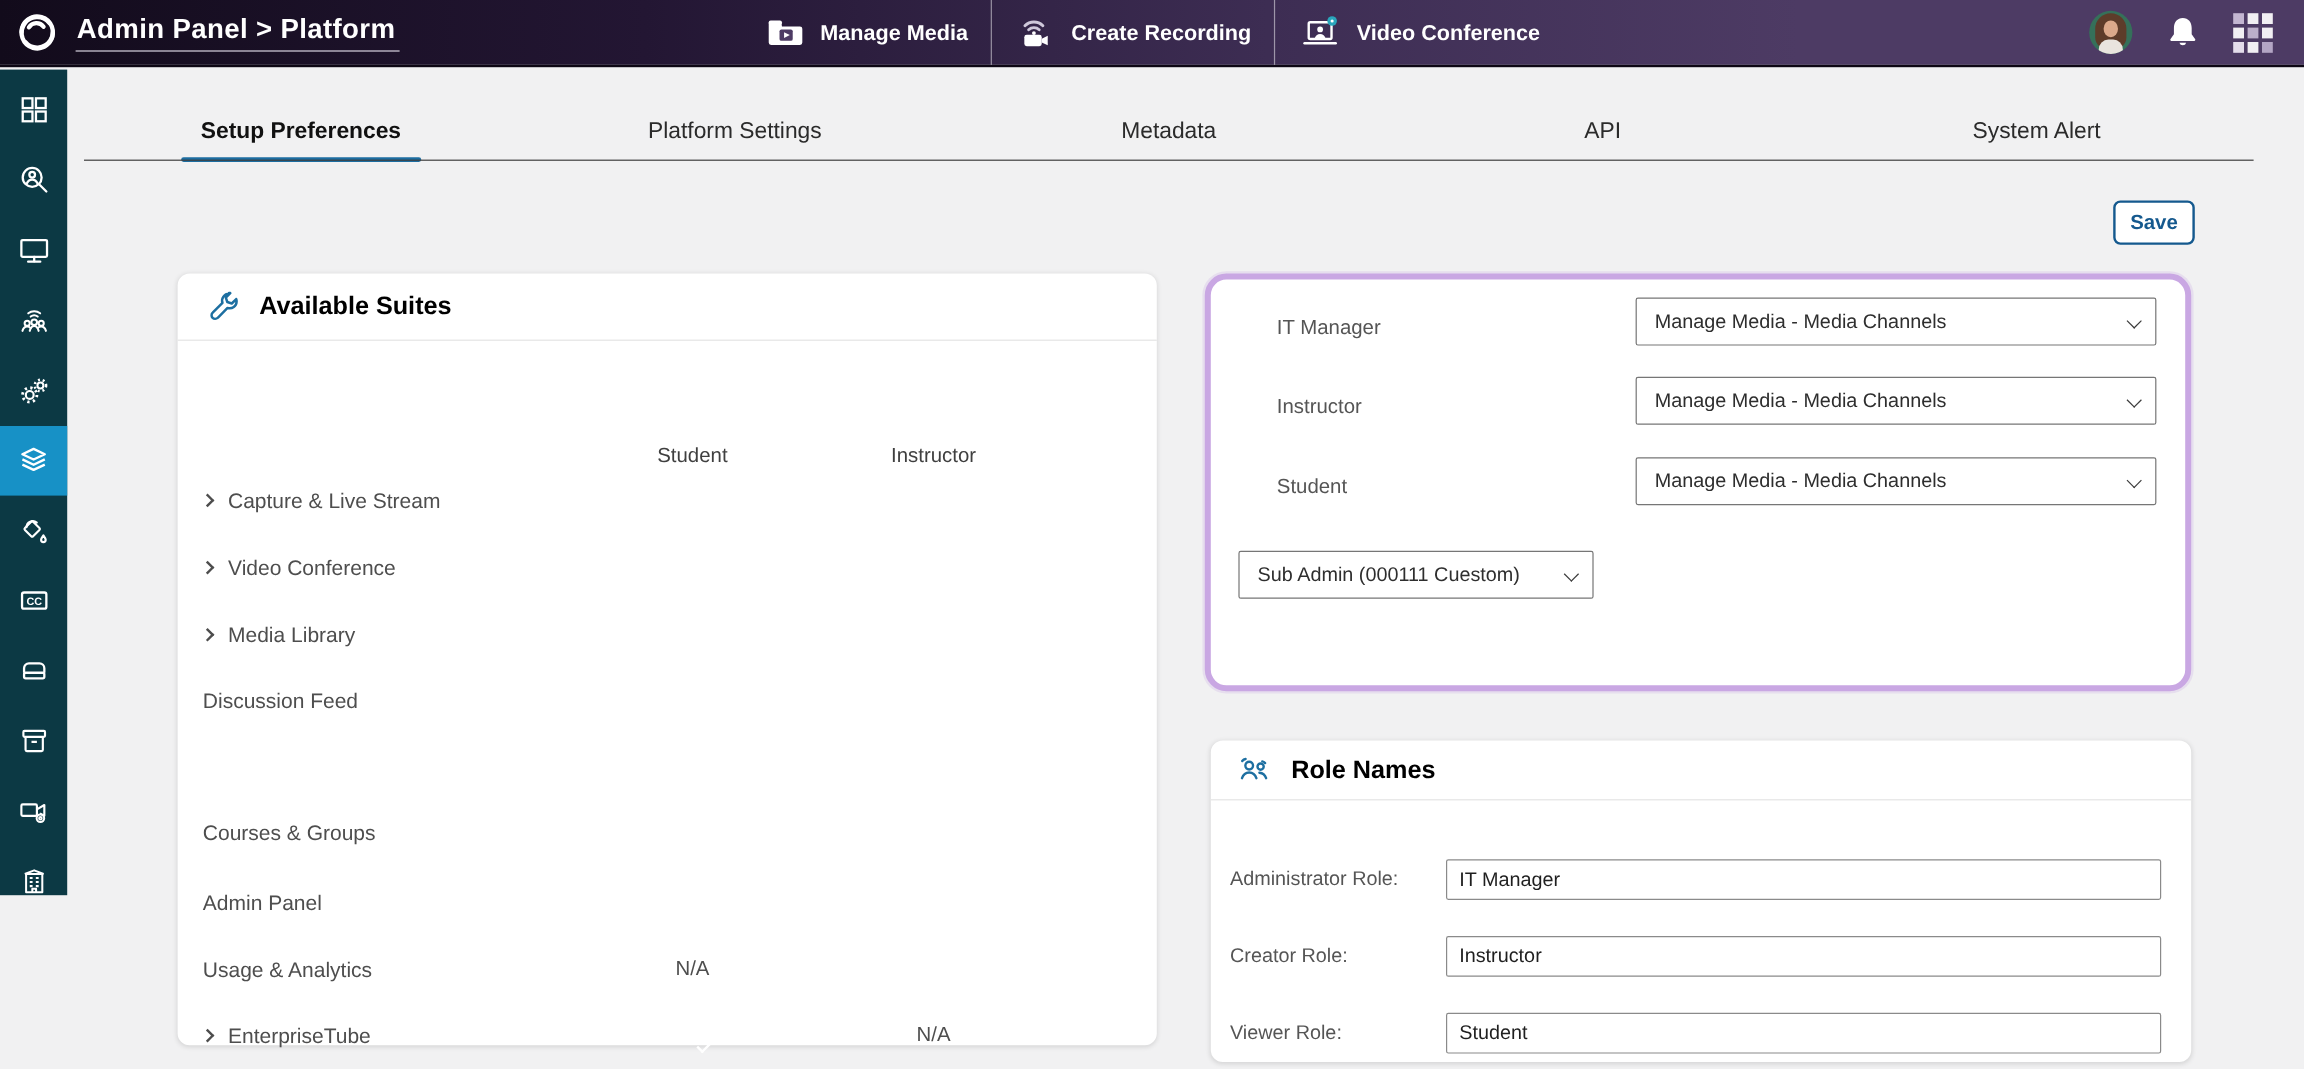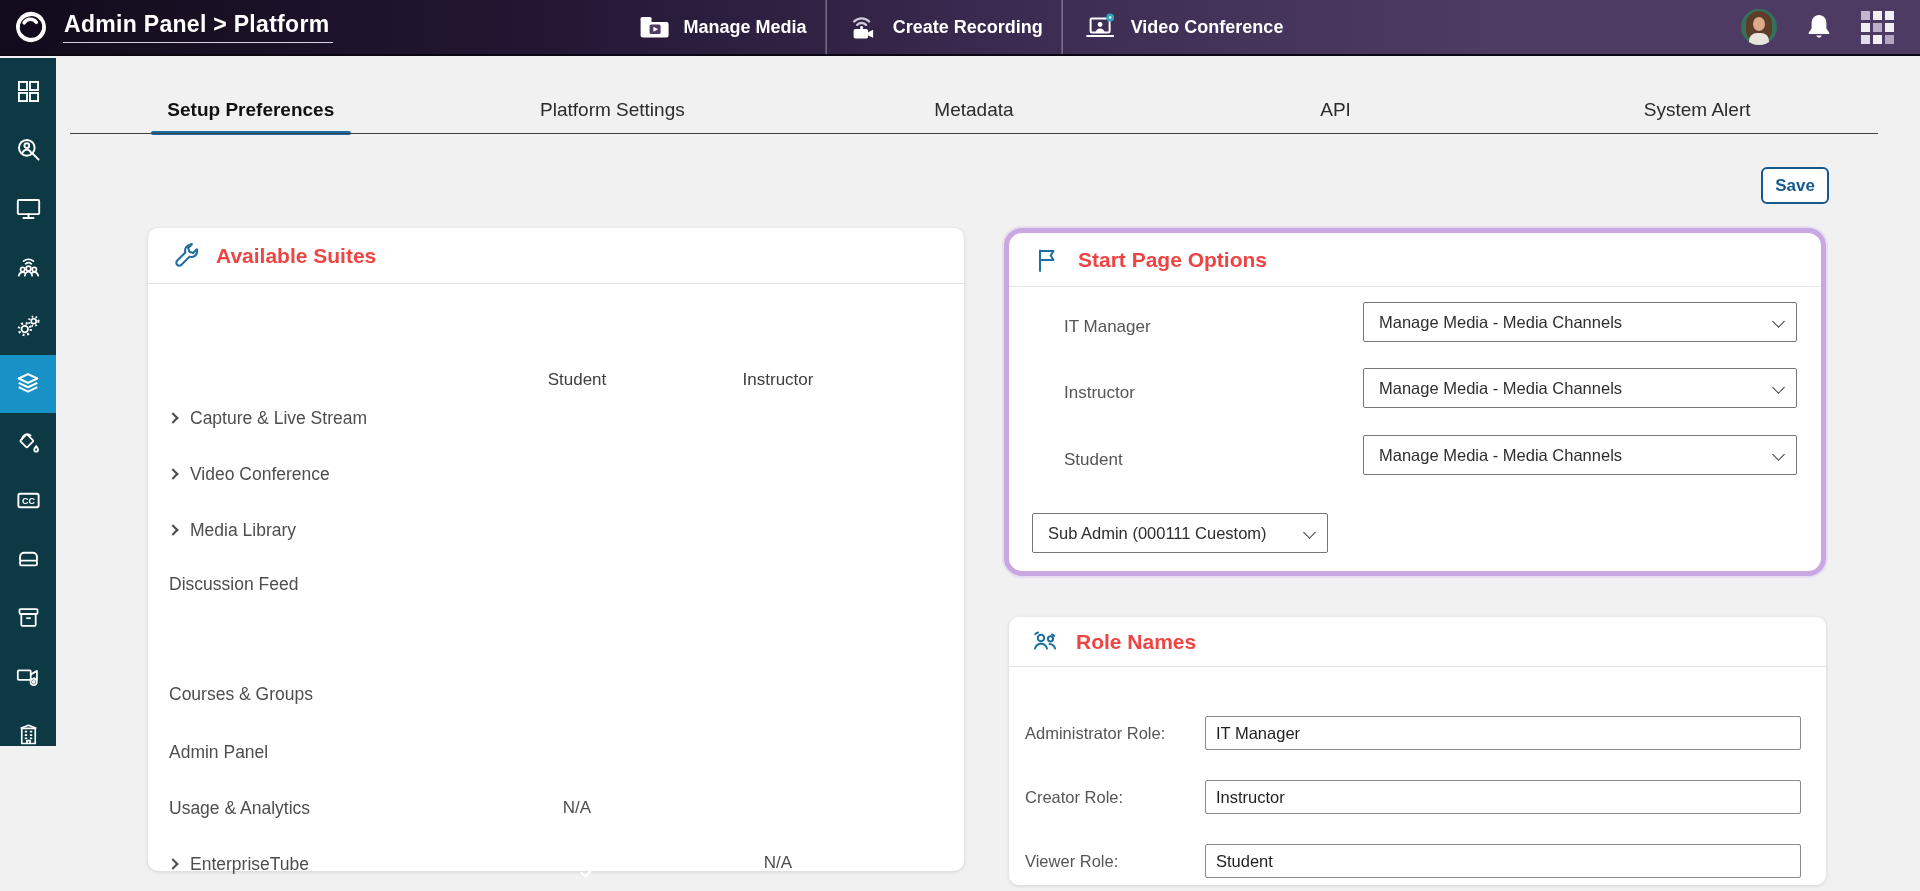--- a/index.html
+++ b/index.html
@@ -59,21 +59,21 @@
   
   .save-btn {
     position:absolute; right:91px; top:167px; width:68px; height:37px;
     background:#fff; border:2px solid #15598e; border-radius:6px;
     color:#15598e; font-size:17px; font-weight:bold; font-family:inherit; cursor:pointer;
   }
 
   
   .card { position:absolute; background:#fff; border-radius:10px; box-shadow:0 1px 4px rgba(0,0,0,.12); }
   .card-header { height:56px; display:flex; align-items:center; gap:15px; padding:0 22px; border-bottom:1px solid #e4e4e4; }
-  .card-title { font-size:21px; color:#ef4444; font-weight:600; }
+  .card-title { font-size:21px; color:#000000; font-weight:600; }
 
   
   #suites-card { left:148px; top:228px; width:816px; height:643px; }
   .suites-body { position:relative; height:585px; }
   .col-head { position:absolute; top:86px; transform:translateX(-50%); font-size:17px; color:#3f3f3f; }
   .suite-row { position:absolute; left:0; width:100%; height:30px; line-height:30px; }
   .row-label-group { display:inline-flex; align-items:center; height:30px; margin-left:21px; }
   .row-label-group.expandable { cursor:pointer; }
   .chev-right { width:8px; height:8px; border-top:2px solid #4d4d4d; border-right:2px solid #4d4d4d; transform:rotate(45deg); margin-right:13px; flex:none; }
   .suite-label { font-size:17.5px; color:#4e4e4e; white-space:nowrap; }
@@ -430,29 +430,20 @@
           <i class="chev-right"></i>
           <span class="suite-label">EnterpriseTube</span>
         </span>
         <span class="cell" style="left:429px;"><span class="cb"></span></span>
         <span class="cell" style="left:630px;"><span class="na-text">N/A</span></span>
       </div>
     </div>
   </div>
 
   <div class="card" id="start-card">
-    <div class="card-header">
-      <span>
-        <svg width="30" height="30" viewBox="0 0 30 30" stroke="#1d6fa1" stroke-width="2" fill="none" stroke-linejoin="round" stroke-linecap="round">
-          <path d="M7 26V5.5"></path>
-          <path d="M7 6h13.5l-2.8 4.5 2.8 4.5H7"></path>
-        </svg>
-      </span>
-      <span class="card-title">Start Page Options</span>
-    </div>
     <div class="sp-body">
       <span class="sp-label lbl-it">IT Manager</span>
       <span class="sp-label lbl-ins">Instructor</span>
       <span class="sp-label lbl-stu">Student</span>
 
       <div class="sel sel-page sel-it">
         <span>Manage Media - Media Channels</span>
         <i class="chev-down"></i>
       </div>
       <div class="sel sel-page sel-ins">

